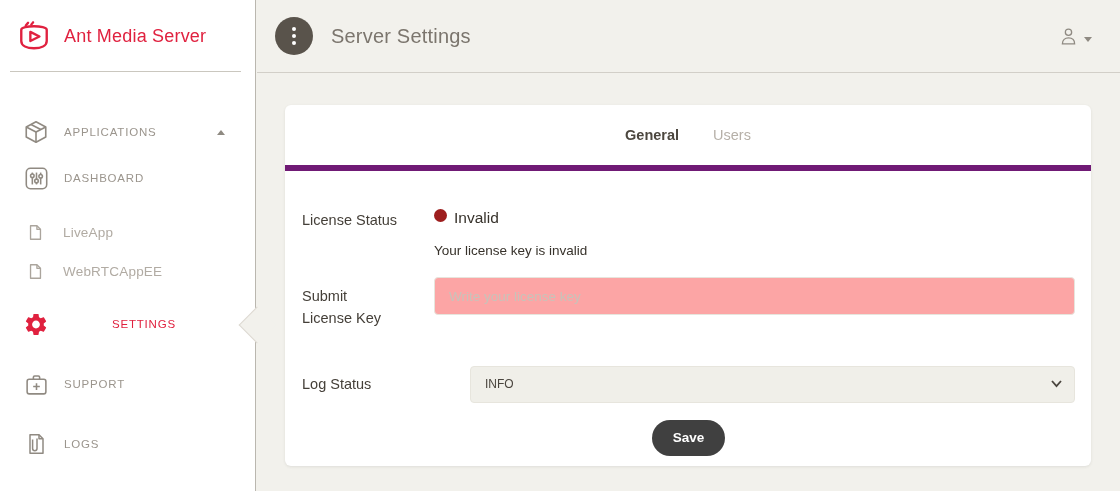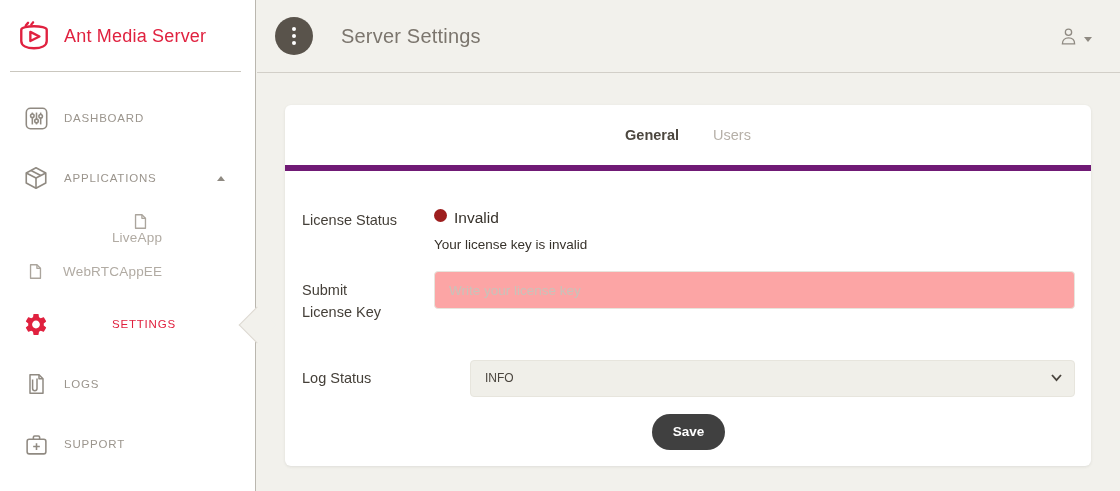--- a/index.html
+++ b/index.html
@@ -19,21 +19,21 @@
   .brand-name { margin-left: 10px; font-size: 18px; font-weight: 500; color: #e0213f; letter-spacing: 0.2px; }
 
   .nav { padding-top: 23px; }
   .nav-item { display: flex; align-items: center; height: 46px; cursor: pointer; }
   .nav-item .ico { width: 26px; display: flex; justify-content: center; margin-left: 23px; flex: 0 0 auto; }
   .nav-item .lbl { margin-left: 15px; font-size: 11.5px; letter-spacing: 0.8px; color: #9b958d; font-weight: 400; }
   .nav-item.sub { height: 39px; }
   .nav-item.sub .ico { width: 18px; margin-left: 26px; }
   .nav-item.sub .lbl { margin-left: 19px; font-size: 13.5px; letter-spacing: 0.2px; color: #b1aba3; }
   .nav-item.active .lbl { color: #e0213f; }
-  .mt14 { margin-top: 14px; } .mt12 { margin-top: 12px; flex-direction: column; } .mt10 { margin-top: 10px; gap: 48px; }
+  .mt14 { margin-top: 14px; } .mt12 { margin-top: 12px; } .mt10 { margin-top: 10px; gap: 48px; }
   .caret-up { margin-left: auto; margin-right: 30px; width: 0; height: 0;
     border-left: 4px solid transparent; border-right: 4px solid transparent; border-bottom: 5px solid #8f8a82; }
 
   
   .notch {
     position: absolute; left: 244px; top: 312px; width: 26px; height: 26px;
     transform: rotate(45deg); background: #f2f1ec;
     border-left: 1px solid #ddd9d2; border-bottom: 1px solid #ddd9d2; z-index: 3;
   }
 
@@ -42,21 +42,21 @@
     position: absolute; left: 257px; right: 0; top: 0; height: 73px;
     background: #f2f1ec; border-bottom: 1px solid #d2cfc8;
     display: flex; align-items: center;
   }
   .kebab-btn {
     width: 38px; height: 38px; border-radius: 50%; background: #59534b; border: none;
     margin-left: 18px; display: flex; flex-direction: column; align-items: center; justify-content: center;
     gap: 3px; cursor: pointer; flex: 0 0 auto;
   }
   .kebab-btn i { width: 4px; height: 4px; border-radius: 50%; background: #ffffff; }
-  .page-title { margin-left: 28px; font-size: 20px; font-weight: 500; color: #7b756d; letter-spacing: 0.2px; }
+  .page-title { margin-left: 18px; font-size: 20px; font-weight: 500; color: #7b756d; letter-spacing: 0.2px; }
   .user-menu { margin-left: auto; margin-right: 28px; display: flex; align-items: center; cursor: pointer; }
   .user-caret { width: 0; height: 0; margin-left: 5px; margin-top: 6px;
     border-left: 4.5px solid transparent; border-right: 4.5px solid transparent; border-top: 5px solid #8f8a82; }
 
   
   .content { position: absolute; left: 257px; right: 0; top: 73px; bottom: 0; background: #f2f1ec; }
   .card {
     position: absolute; left: 28px; top: 32px; width: 806px; height: 361px;
     background: #ffffff; border-radius: 6px; box-shadow: 0 1px 3px rgba(60,55,45,0.10);
   }
@@ -68,21 +68,21 @@
 
   .form { padding: 0 16px 0 17px; }
   .frow { display: flex; }
   .frow .flabel { width: 132px; flex: 0 0 auto; font-size: 14.5px; color: #443f38; font-weight: 500; line-height: 1.55; }
   .frow .ffield { flex: 1; min-width: 0; }
 
   .row-license { margin-top: 38px; }
   .status-line { display: flex; align-items: flex-start; }
   .status-dot { width: 13px; height: 13px; border-radius: 50%; background: #9d1e1e; flex: 0 0 auto; }
   .status-text { margin-left: 7px; font-size: 15.5px; color: #37322b; }
-  .status-msg { margin-top: 10px; font-size: 13.5px; color: #37322b; }
+  .status-msg { margin-top: 16px; font-size: 13.5px; color: #37322b; }
 
   .row-key { margin-top: 19px; }
   .row-key .flabel { padding-top: 8px; }
   .row-key .flabel span { display: inline-block; max-width: 88px; }
   .license-input {
     width: 100%; height: 38px; background: #fca5a5; border: 1px solid #e7e5dd; border-radius: 4px;
     padding: 0 14px; font-size: 13.5px; color: #4a453e; font-family: "Liberation Sans", sans-serif; outline: none;
   }
   .license-input::placeholder { color: #c7c3ba; }
 
@@ -112,48 +112,48 @@
       <svg class="brand-logo" viewBox="0 0 44 44" fill="none" stroke="#e0213f" stroke-width="2.6" stroke-linejoin="round" stroke-linecap="round">
         <path d="M36 15 C36 10 8 10 8 15 V27.5 C8 33 14.5 35.5 22 35.5 C29.5 35.5 36 33 36 27.5 Z"></path>
         <path d="M13 10.5 L15.5 7.5 M19 9.5 L21 7"></path>
         <path d="M18 17.5 L28 22.5 L18 27.5 Z"></path>
       </svg>
       <span class="brand-name">Ant Media Server</span>
       <div class="divider"></div>
     </div>
 
     <nav class="nav">
+      <div class="nav-item mt14">
+        <span class="ico">
+          <svg width="26" height="26" viewBox="0 0 24 24" fill="none" stroke="#908a82" stroke-width="1.5" stroke-linejoin="round">
+            <path d="M12 2.6 L21 7.3 L21 16.7 L12 21.4 L3 16.7 L3 7.3 Z"></path>
+            <path d="M3 7.3 L12 12 L21 7.3"></path>
+            <path d="M12 12 L12 21.4"></path>
+            <path d="M7.4 5 L16.4 9.7"></path>
+          </svg>
+        </span>
+        <span class="lbl">APPLICATIONS</span>
+        <span class="caret-up"></span>
+      </div>
+
       <div class="nav-item">
         <span class="ico">
           <svg width="25" height="25" viewBox="0 0 24 24" fill="none" stroke="#908a82" stroke-width="1.5">
             <rect x="2.2" y="2.2" width="19.6" height="19.6" rx="4"></rect>
             <line x1="8" y1="6.3" x2="8" y2="17.7"></line>
               <circle cx="8" cy="9.3" r="1.7" fill="#ffffff"></circle>
             <line x1="12" y1="6.3" x2="12" y2="17.7"></line>
               <circle cx="12" cy="14.3" r="1.7" fill="#ffffff"></circle>
             <line x1="16" y1="6.3" x2="16" y2="17.7"></line>
               <circle cx="16" cy="9.9" r="1.7" fill="#ffffff"></circle>
           </svg>
         </span>
         <span class="lbl">DASHBOARD</span>
       </div>
 
-      <div class="nav-item mt14">
-        <span class="ico">
-          <svg width="26" height="26" viewBox="0 0 24 24" fill="none" stroke="#908a82" stroke-width="1.5" stroke-linejoin="round">
-            <path d="M12 2.6 L21 7.3 L21 16.7 L12 21.4 L3 16.7 L3 7.3 Z"></path>
-            <path d="M3 7.3 L12 12 L21 7.3"></path>
-            <path d="M12 12 L12 21.4"></path>
-            <path d="M7.4 5 L16.4 9.7"></path>
-          </svg>
-        </span>
-        <span class="lbl">APPLICATIONS</span>
-        <span class="caret-up"></span>
-      </div>
-
       <div class="nav-item sub mt12">
         <span class="ico">
           <svg width="17" height="17" viewBox="0 0 24 24" fill="none" stroke="#aba59d" stroke-width="1.9" stroke-linejoin="round">
             <path d="M5 2.5 H14 L19 7.5 V21.5 H5 Z"></path>
               <path d="M14 2.5 V7.5 H19"></path>
           </svg>
         </span>
         <span class="lbl">LiveApp</span>
       </div>
 
@@ -167,42 +167,42 @@
         <span class="lbl">WebRTCAppEE</span>
       </div>
 
       <div class="nav-item active mt10">
         <span class="ico">
           <svg width="27" height="27" viewBox="0 0 24 24" fill="#e0213f">
             <path d="M19.14,12.94c0.04-0.3,0.06-0.61,0.06-0.94c0-0.32-0.02-0.64-0.07-0.94l2.03-1.58c0.18-0.14,0.23-0.41,0.12-0.61 l-1.92-3.32c-0.12-0.22-0.37-0.29-0.59-0.22l-2.39,0.96c-0.5-0.38-1.03-0.7-1.62-0.94L14.4,2.81c-0.04-0.24-0.24-0.41-0.48-0.41 h-3.84c-0.24,0-0.43,0.17-0.47,0.41L9.25,5.35C8.66,5.59,8.12,5.92,7.63,6.29L5.24,5.33c-0.22-0.08-0.47,0-0.59,0.22L2.74,8.87 C2.62,9.08,2.66,9.34,2.86,9.48l2.03,1.58C4.84,11.36,4.8,11.69,4.8,12s0.02,0.64,0.07,0.94l-2.03,1.58 c-0.18,0.14-0.23,0.41-0.12,0.61l1.92,3.32c0.12,0.22,0.37,0.29,0.59,0.22l2.39-0.96c0.5,0.38,1.03,0.7,1.62,0.94l0.36,2.54 c0.05,0.24,0.24,0.41,0.48,0.41h3.84c0.24,0,0.44-0.17,0.47-0.41l0.36-2.54c0.59-0.24,1.13-0.56,1.62-0.94l2.39,0.96 c0.22,0.08,0.47,0,0.59-0.22l1.92-3.32c0.12-0.22,0.07-0.47-0.12-0.61L19.14,12.94z M12,15.6c-1.98,0-3.6-1.62-3.6-3.6 s1.62-3.6,3.6-3.6s3.6,1.62,3.6,3.6S13.98,15.6,12,15.6z"></path>
           </svg>
         </span>
         <span class="lbl">SETTINGS</span>
+      </div>
+
+      <div class="nav-item mt14">
+        <span class="ico">
+          <svg width="25" height="25" viewBox="0 0 24 24" fill="none" stroke="#908a82" stroke-width="1.5" stroke-linejoin="round">
+            <rect x="3" y="7" width="18" height="14" rx="2"></rect>
+            <path d="M9 7 V5 Q9 3.8 10.2 3.8 H13.8 Q15 3.8 15 5 V7"></path>
+            <path d="M12 10.8 V17.2 M8.8 14 H15.2"></path>
+          </svg>
+        </span>
+        <span class="lbl">SUPPORT</span>
       </div>
 
       <div class="nav-item mt14">
         <span class="ico">
           <svg width="24" height="24" viewBox="0 0 24 24" fill="none" stroke="#908a82" stroke-width="1.5" stroke-linejoin="round">
             <path d="M6 2.8 H15 L19 6.8 V21.2 H6 Z"></path>
             <path d="M15 2.8 V6.8 H19"></path>
             <path d="M8.6 7.5 V16.5 a2.2 2.2 0 0 0 4.4 0 V6.5"></path>
           </svg>
         </span>
         <span class="lbl">LOGS</span>
-      </div>
-
-      <div class="nav-item mt14">
-        <span class="ico">
-          <svg width="25" height="25" viewBox="0 0 24 24" fill="none" stroke="#908a82" stroke-width="1.5" stroke-linejoin="round">
-            <rect x="3" y="7" width="18" height="14" rx="2"></rect>
-            <path d="M9 7 V5 Q9 3.8 10.2 3.8 H13.8 Q15 3.8 15 5 V7"></path>
-            <path d="M12 10.8 V17.2 M8.8 14 H15.2"></path>
-          </svg>
-        </span>
-        <span class="lbl">SUPPORT</span>
       </div>
     </nav>
   </aside>
 
   <div class="notch"></div>
 
   <header class="topbar">
     <button class="kebab-btn">
       <i></i>
       <i></i>

